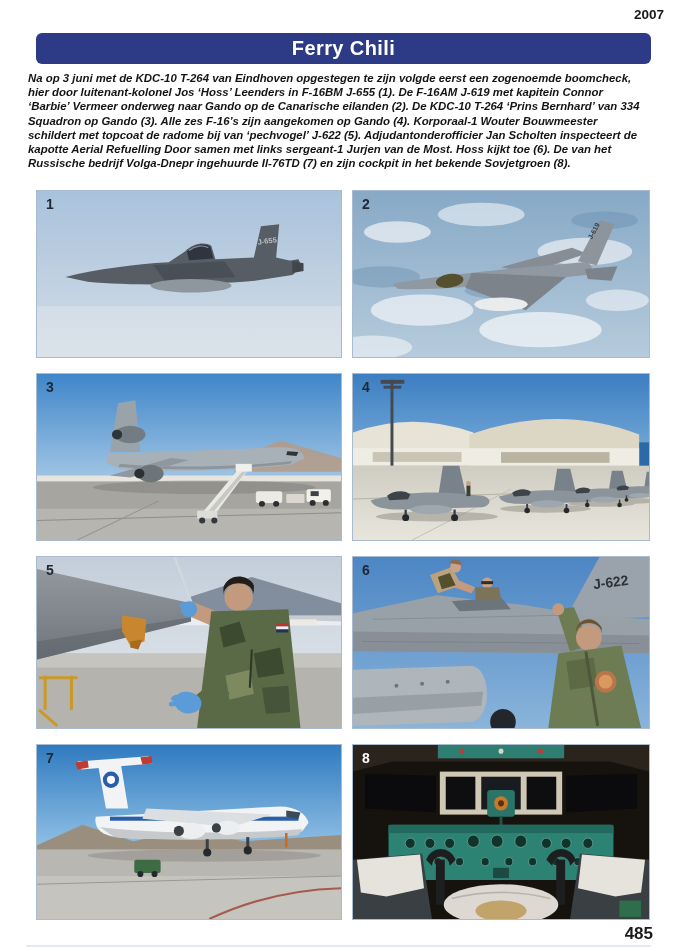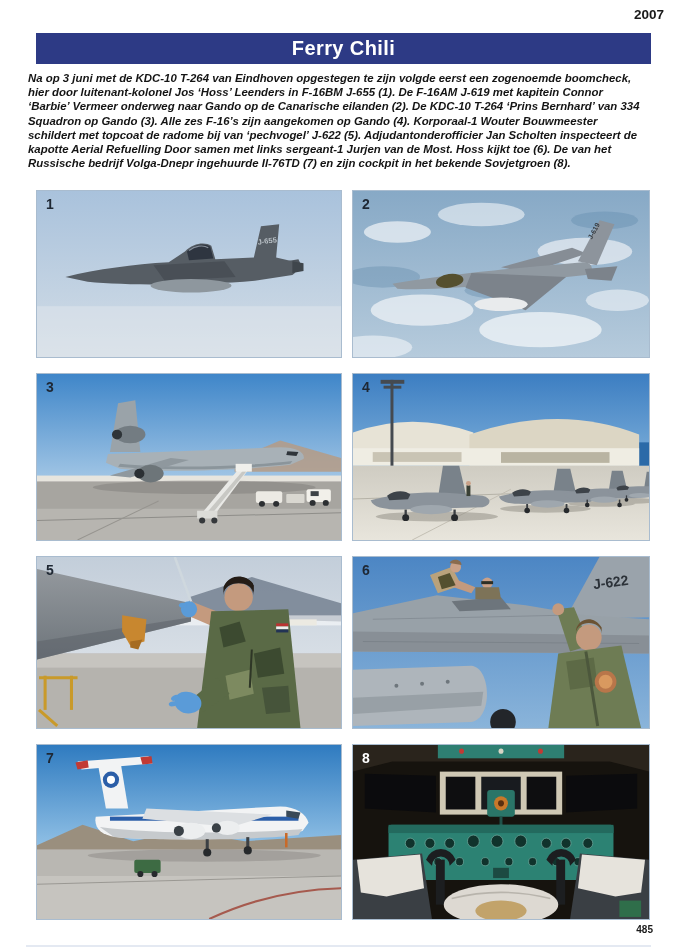--- a/index.html
+++ b/index.html
@@ -1,29 +1,29 @@
 <!DOCTYPE html>
 <html><head>
 <meta charset="utf-8">
 <style>
   html,body{margin:0;padding:0;background:#ffffff;}
   .page{position:relative;width:677px;height:951px;background:#ffffff;overflow:hidden;
         font-family:"Liberation Sans",sans-serif;}
   .year{position:absolute;top:7px;right:13px;font-size:13.5px;font-weight:700;color:#1a1a1a;text-align:right;}
   .titlebar{position:absolute;left:36px;top:33px;width:615px;height:31px;background:#2d3a85;
-            display:flex;align-items:center;justify-content:center;}
+            display:flex;align-items:center;justify-content:center;border-radius:6px;}
   .titlebar span{color:#ffffff;font-size:20px;font-weight:700;letter-spacing:.4px;}
   .intro{position:absolute;left:28px;top:71px;width:616px;font-size:11.4px;line-height:14.2px;
          font-weight:700;font-style:italic;color:#141414;}
   .photo{position:absolute;border:1px solid #a9bccf;background:#cfd9e2;box-sizing:border-box;}
   .photo svg{display:block;width:100%;height:100%;}
   .num{position:absolute;top:5px;left:9px;font-size:14px;font-weight:700;color:#1e2733;
        font-style:normal;}
   .num.light{color:#ffffff;}
-  .pagenum{position:absolute;top:924px;right:24px;font-size:10px;font-weight:700;color:#1a1a1a;margin-left:48px;}
+  .pagenum{position:absolute;top:924px;right:24px;font-size:17px;font-weight:700;color:#1a1a1a;margin-left:48px;}
   .footrule{position:absolute;top:945px;left:26px;width:625px;height:2px;background:#e4e9f2;}
 </style>
 </head>
 <body>
 
 <div class="page">
 
   <div class="year">2007</div>
 
   <div class="titlebar">

